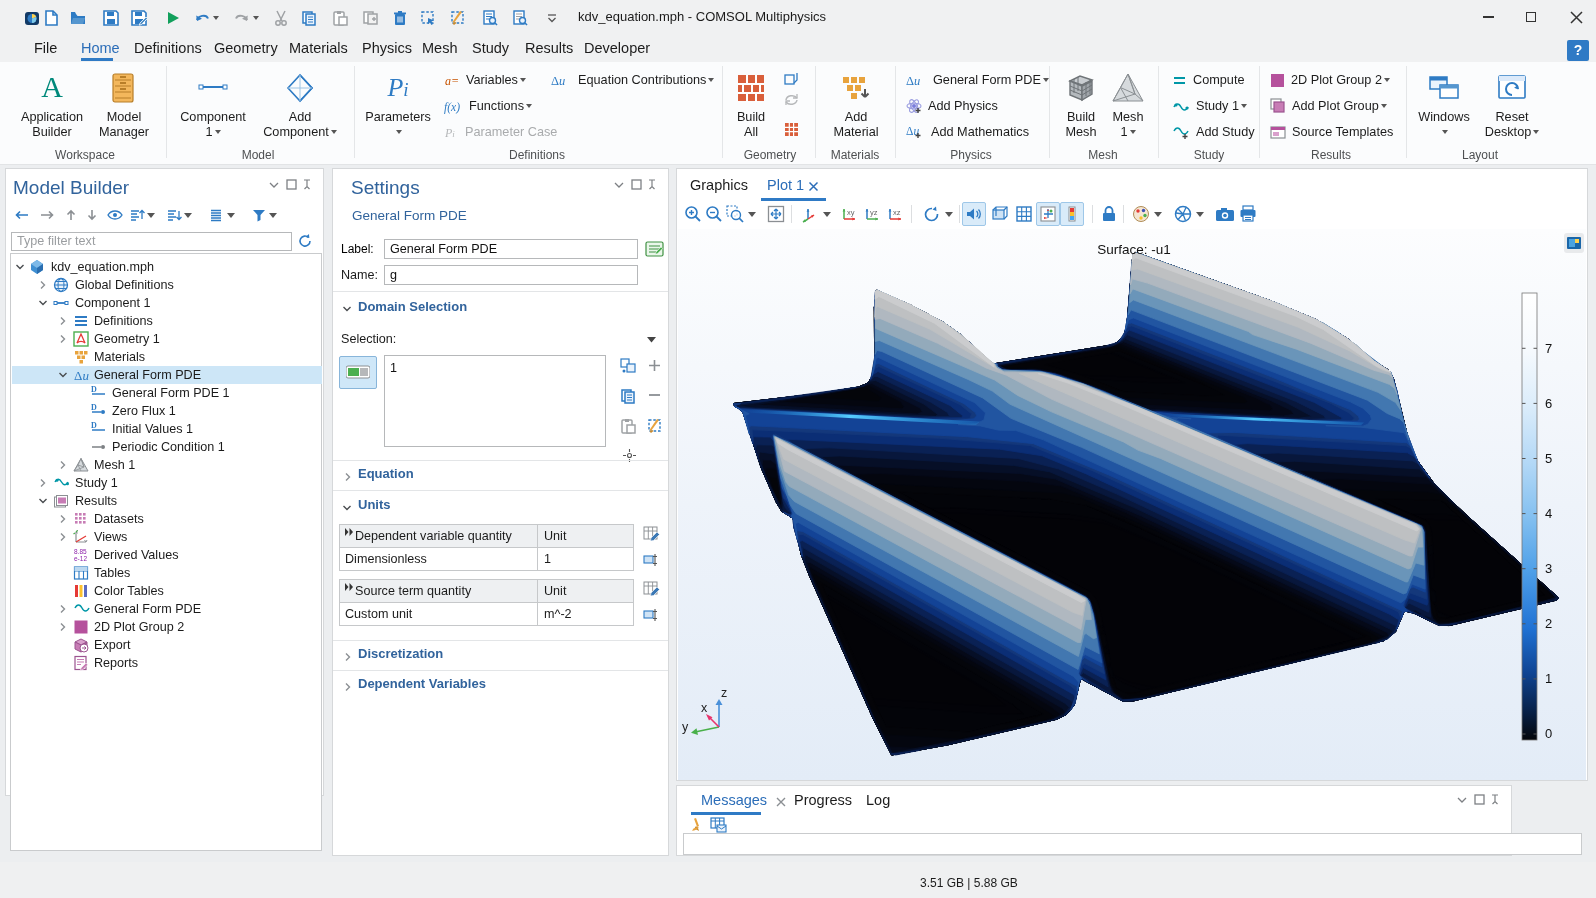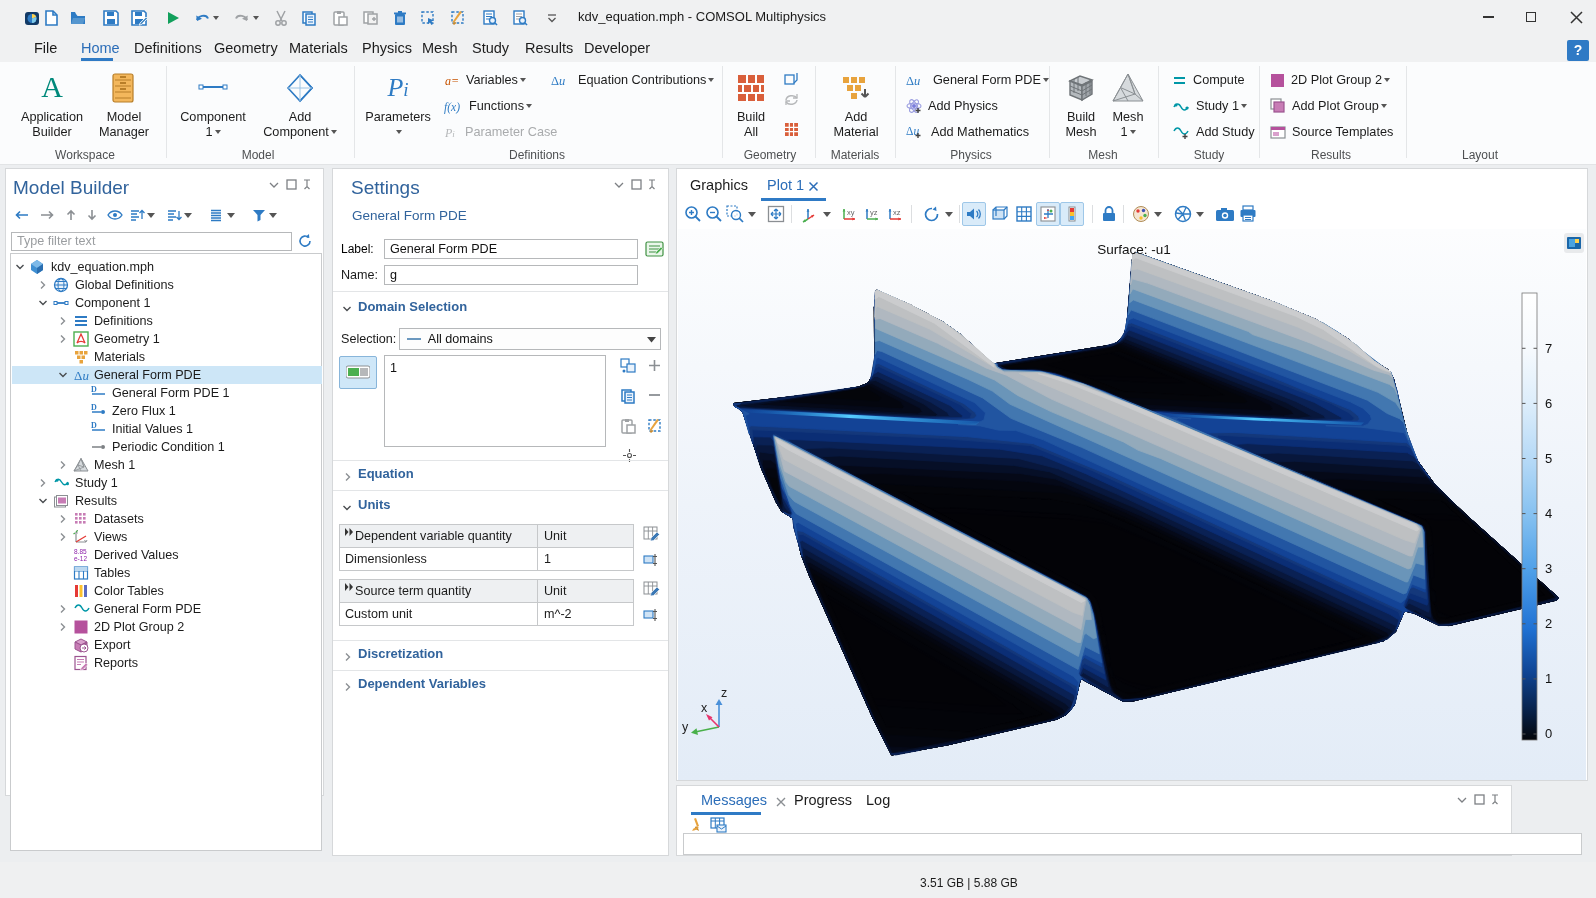--- a/index.html
+++ b/index.html
@@ -404,20 +404,44 @@
       <span>Add Plot Group<span class="caret"></span></span>
     </div>
     <div class="smallbtn" style="left:1270px;top:58px;color:#1c1c1c">
       <svg width="17" height="15" viewBox="0 0 17 15">
         <rect x="1" y="2" width="14" height="11" fill="#fff" stroke="#8b8f93" stroke-width="1.2"></rect>
         <rect x="1" y="2" width="14" height="3" fill="#b5519c"></rect>
         <rect x="3" y="7" width="6" height="4" fill="#d9a0cc"></rect>
       </svg>
       <span>Source Templates</span>
     </div>
+    <div class="bigbtn" style="left:1399px;width:90px">
+      <div class="bi">
+        <svg width="34" height="34" viewBox="0 0 34 34">
+          <rect x="3" y="6" width="17" height="12" fill="#eaf3fc" stroke="#2e7bc4" stroke-width="1.5"></rect>
+          <rect x="3" y="6" width="17" height="3.5" fill="#2e7bc4"></rect>
+          <rect x="13" y="14" width="18" height="13" fill="#fff" stroke="#2e7bc4" stroke-width="1.5"></rect>
+          <rect x="13" y="14" width="18" height="3.5" fill="#5596cf"></rect>
+        </svg>
+      </div>
+      <div>Windows</div>
+      <div><span class="caret"></span></div>
+    </div>
+    <div class="bigbtn" style="left:1467px;width:90px">
+      <div class="bi">
+        <svg width="34" height="34" viewBox="0 0 34 34">
+          <rect x="4" y="5" width="26" height="22" rx="1" fill="#fff" stroke="#2e7bc4" stroke-width="1.6"></rect>
+          <rect x="4" y="5" width="26" height="5" fill="#dceafa"></rect>
+          <path d="M17 24a6 6 0 1 1 6-6" fill="none" stroke="#2e7bc4" stroke-width="2"></path>
+          <path d="M23 14l.3 4.6-4.2-1.8z" fill="#2e7bc4"></path>
+        </svg>
+      </div>
+      <div>Reset</div>
+      <div>Desktop<span class="caret"></span></div>
+    </div>
   </div>
 <div class="panel" style="left:5px;top:168px;width:319px;height:628px">
     <div class="ptitle" style="left:7px">Model Builder</div>
     <div class="phicons">
       <svg width="46" height="12">
         <path d="M1 4l4 4 4-4" fill="none" stroke="#7d8084" stroke-width="1.3"></path>
         <rect x="18" y="1" width="9" height="9" fill="none" stroke="#7d8084" stroke-width="1.3"></rect>
         <path d="M38 1v7m-3-7h6m-5.5 9l2.5-2.5 2.5 2.5" stroke="#7d8084" stroke-width="1.2" fill="none"></path>
       </svg>
     </div>
@@ -737,23 +761,20 @@
       </svg>
     </div>
     <div class="abs" style="left:8px;top:99px;font-size:12.6px;color:#1b1b1b">Name:</div>
     <div class="inp" style="left:51px;top:96px;width:254px;height:20px">g</div>
     <div class="divider" style="top:122px"></div>
     <svg class="abs" style="left:9px;top:135px" width="10" height="10">
       <path d="M1.5 3l3.5 3.5L8.5 3" fill="none" stroke="#4a4d50" stroke-width="1.4"></path>
     </svg>
     <div class="abs sect" style="left:25px;top:130px">Domain Selection</div>
     <div class="abs" style="left:8px;top:163px;font-size:12.6px;color:#1b1b1b">Selection:</div>
-    <div class="inp" style="left:66px;top:159px;width:262px;height:22px;line-height:20px;background:#fdfdfd"><svg width="20" height="10" style="display:inline-block;vertical-align:-1px">
-        <path d="M2 5h14" stroke="#5b8db8" stroke-width="1.8"></path>
-      </svg> All domains</div>
     <svg class="abs" style="left:314px;top:168px" width="9" height="6">
       <path d="M0 0h9L4.5 5.5z" fill="#444"></path>
     </svg>
     <div class="abs" style="left:6px;top:187px;width:38px;height:33px;background:#cfe7f8;border:1px solid #88b5da;border-radius:2px"></div>
     <div class="abs" style="left:13px;top:196px">
       <svg width="24" height="14" viewBox="0 0 24 14">
         <rect x="0" y="1" width="24" height="12" rx="2" fill="#fff" stroke="#8b8f93"></rect>
         <rect x="2" y="3" width="11" height="8" fill="#4caf50"></rect>
         <rect x="14" y="3" width="8" height="8" fill="#b6b8ba"></rect>
       </svg>

